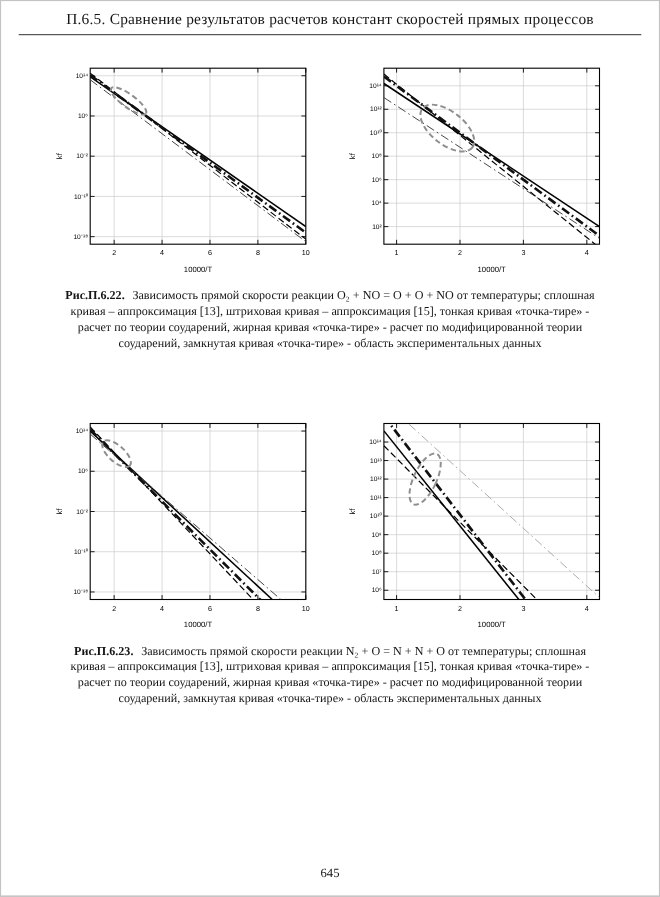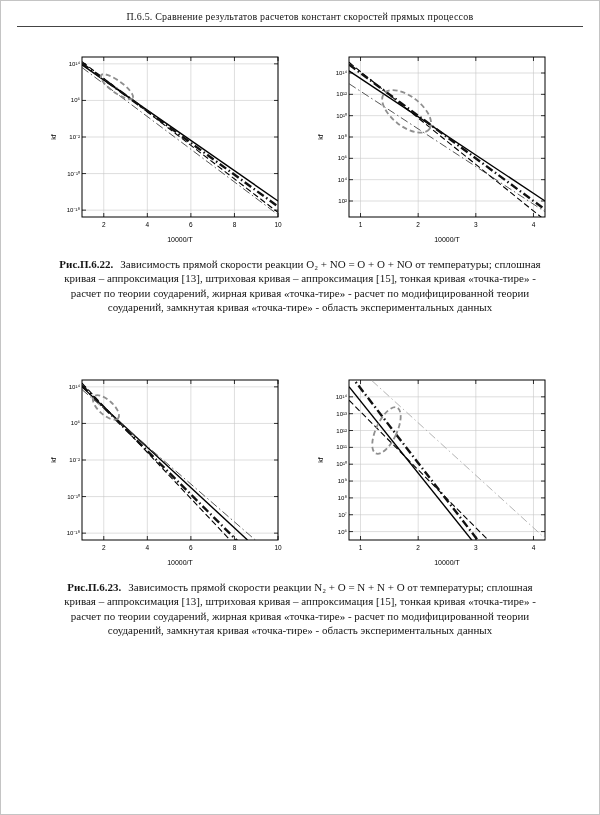--- a/index.html
+++ b/index.html
@@ -2,21 +2,21 @@
 <html><head>
 <meta charset="utf-8">
 <style>
   html,body{margin:0;padding:0;background:#9a9a9a;}
   .page{
     width:600px;height:815px;box-sizing:border-box;margin:0 auto;position:relative;
     background:#ffffff;border:1px solid #c4c4c4;overflow:hidden;
     font-family:"Liberation Serif",serif;color:#151515;
   }
   .header{padding-top:10px;text-align:center;}
-  .header-title{font-size:10px;letter-spacing:0.2px;}
+  .header-title{font-size:14px;letter-spacing:0.2px;}
   .header-rule{border:none;border-top:1px solid #444;margin:4px 16px 0 16px;}
   .charts-row{display:flex;justify-content:center;gap:30px;}
   .fig1 .charts-row{margin-top:22px;}
   .fig2 .charts-row{margin-top:58px;}
   .caption{width:482px;margin:12px auto 0;text-align:center;font-size:11px;line-height:1.3;}
   .caption b{margin-right:7px;}
   .footer{position:absolute;bottom:14px;left:0;width:100%;text-align:center;font-size:11.5px;}
   svg.chart{display:block;}
   svg.chart text{font-family:"Liberation Sans",sans-serif;fill:#000;}
 </style>
@@ -279,14 +279,17 @@
             <polyline points="34.0,28.2 178.1,173.1" fill="none" stroke="#000000" stroke-width="1.1" stroke-dasharray="6 3"></polyline>
             <polyline points="34.0,-12.2 230.0,166.3" fill="none" stroke="#aaaaaa" stroke-width="0.9" stroke-dasharray="8 3 1.5 3"></polyline>
             <polyline points="34.0,1.3 166.6,173.1" fill="none" stroke="#111" stroke-width="2.4" stroke-dasharray="8 3 1.5 3"></polyline>
             <ellipse cx="71.47058823529412" cy="58.526315789473685" rx="10.376470588235293" ry="25.263157894736842" fill="none" stroke="#8f8f8f" stroke-width="1.8" stroke-dasharray="5 3" transform="rotate(25 71.47058823529412 58.526315789473685)"></ellipse>
           </g>
         </svg>
     </div>
     <p class="caption"><b>Рис.П.6.23.</b><span>Зависимость прямой скорости реакции N₂ + O = N + N + O от температуры; сплошная кривая – аппроксимация [13], штриховая кривая – аппроксимация [15], тонкая кривая «точка-тире» - расчет по теории соударений, жирная кривая «точка-тире» - расчет по модифицированной теории соударений, замкнутая кривая «точка-тире» - область экспериментальных данных</span></p>
   </section>
 
+  <div class="footer">
+    <span>645</span>
+  </div>
 
 </div>
 
 </body></html>

